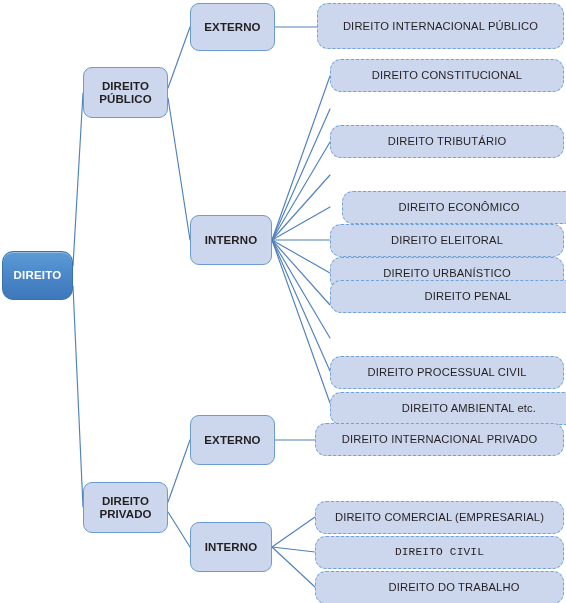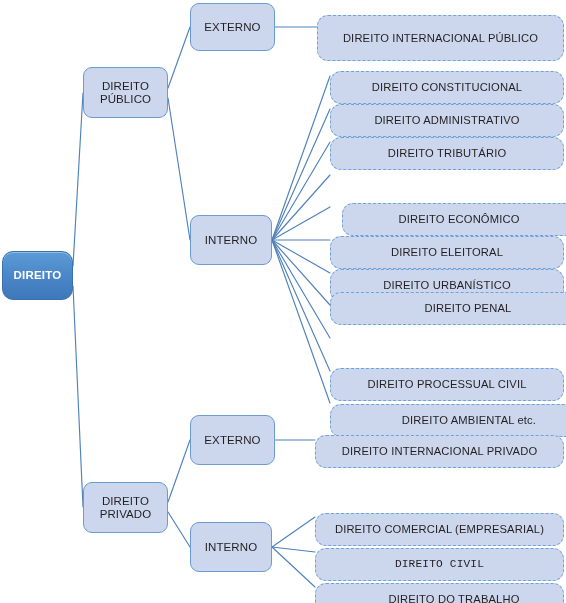--- a/index.html
+++ b/index.html
@@ -41,32 +41,31 @@
     border-radius: 11px;
     color: #ffffff;
     font-weight: bold;
     font-size: 11.5px;
     letter-spacing: .2px;
     box-shadow: inset 0 1px 0 rgba(255,255,255,.35);
   }
   .node-branch {
     background: #ccd7ee;
     border: 1.3px solid #6c9bd2;
-    font-weight: normal;
+    font-weight: bold;
     font-size: 11.5px;
     letter-spacing: .1px;
   }
   .node-leaf {
     background: #ccd7ee;
     border: 1.6px dashed #6fa3d8;
     border-radius: 11px;
     font-size: 11.2px;
     letter-spacing: .15px;
     font-weight: normal;
-    margin-top: 12px;
   }
   .node-branch .lbl, .node-leaf .lbl, .node-root .lbl {
     display: block;
     white-space: pre-line;
     padding: 0 6px;
   }
 </style>
 </head>
 <body>
 
@@ -136,23 +135,20 @@
     <span class="lbl">INTERNO</span>
   </div>
 
   <div class="node node-leaf" style="left:317px; top:3px; width:247px; height:46px;">
     <span class="lbl">DIREITO INTERNACIONAL PÚBLICO</span>
   </div>
 
   <div class="node node-leaf" style="left:330px; top:59px; width:234px; height:33px;">
     <span class="lbl">DIREITO CONSTITUCIONAL</span>
   </div>
-  <div class="node node-leaf" style="left:330px; top:92px; width:234px; height:33px;">
-    <span class="lbl">DIREITO ADMINISTRATIVO</span>
-  </div>
   <div class="node node-leaf" style="left:330px; top:125px; width:234px; height:33px;">
     <span class="lbl">DIREITO TRIBUTÁRIO</span>
   </div>
   <div class="node node-leaf" style="left:342px; top:191px; width:234px; height:33px;">
     <span class="lbl">DIREITO ECONÔMICO</span>
   </div>
   <div class="node node-leaf" style="left:330px; top:224px; width:234px; height:33px;justify-content:center;">
     <span class="lbl">DIREITO ELEITORAL</span>
   </div>
   <div class="node node-leaf" style="left:330px; top:257px; width:234px; height:33px;">

